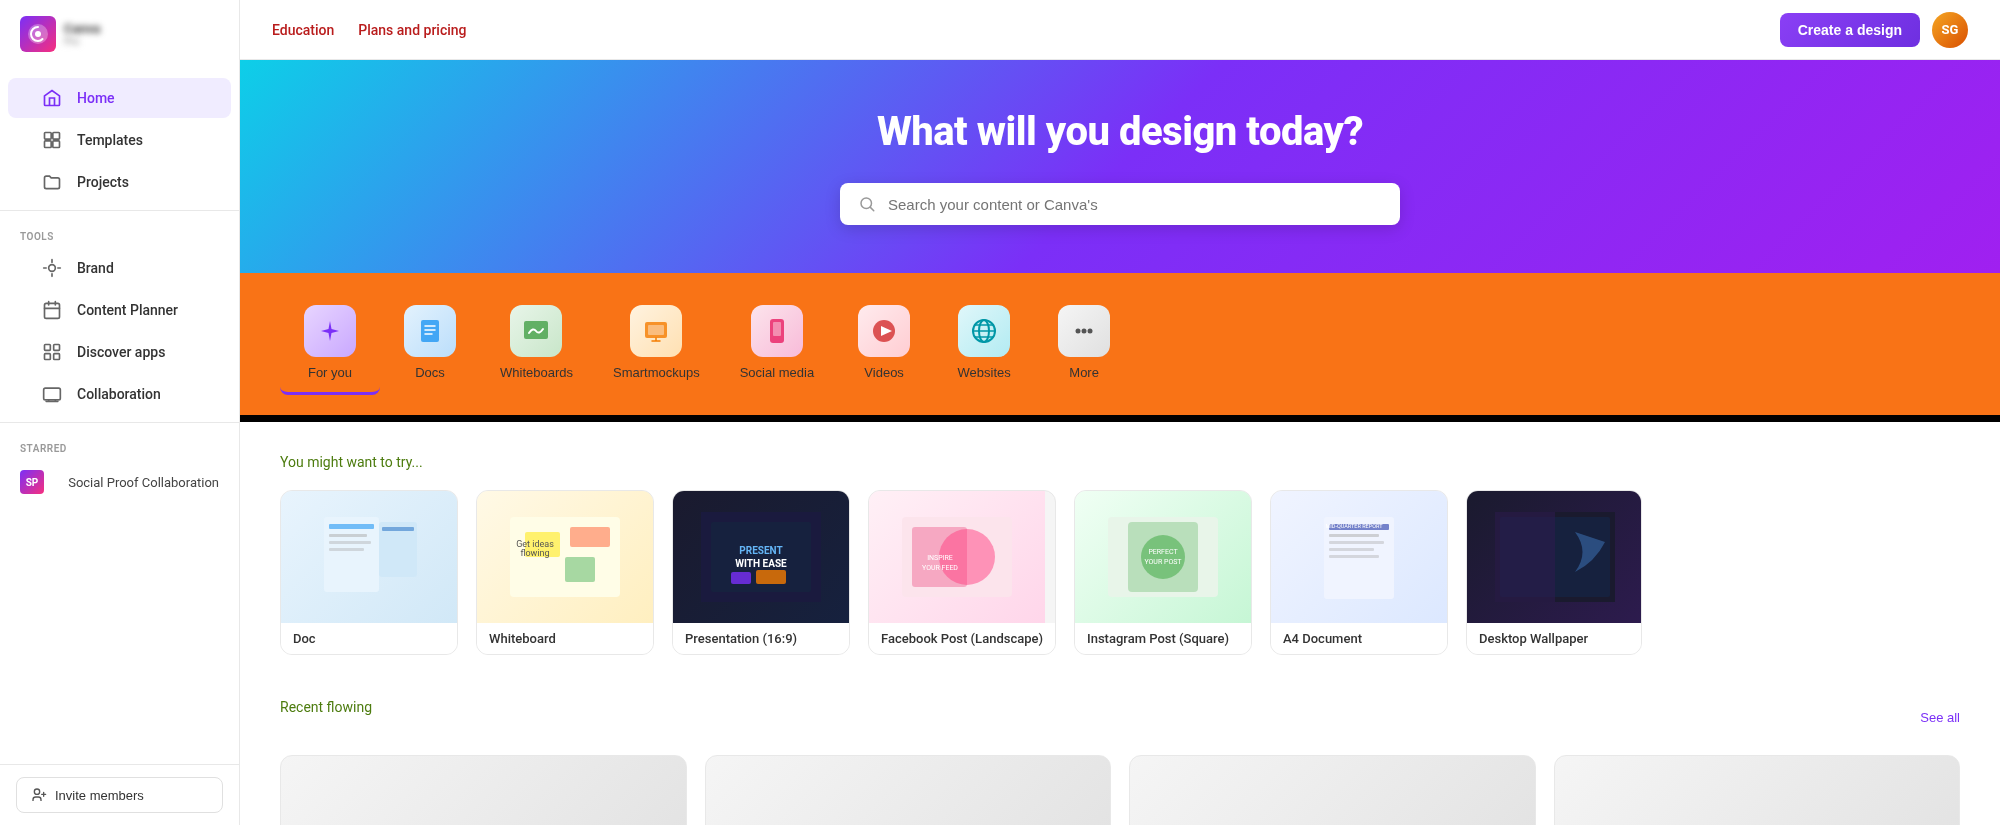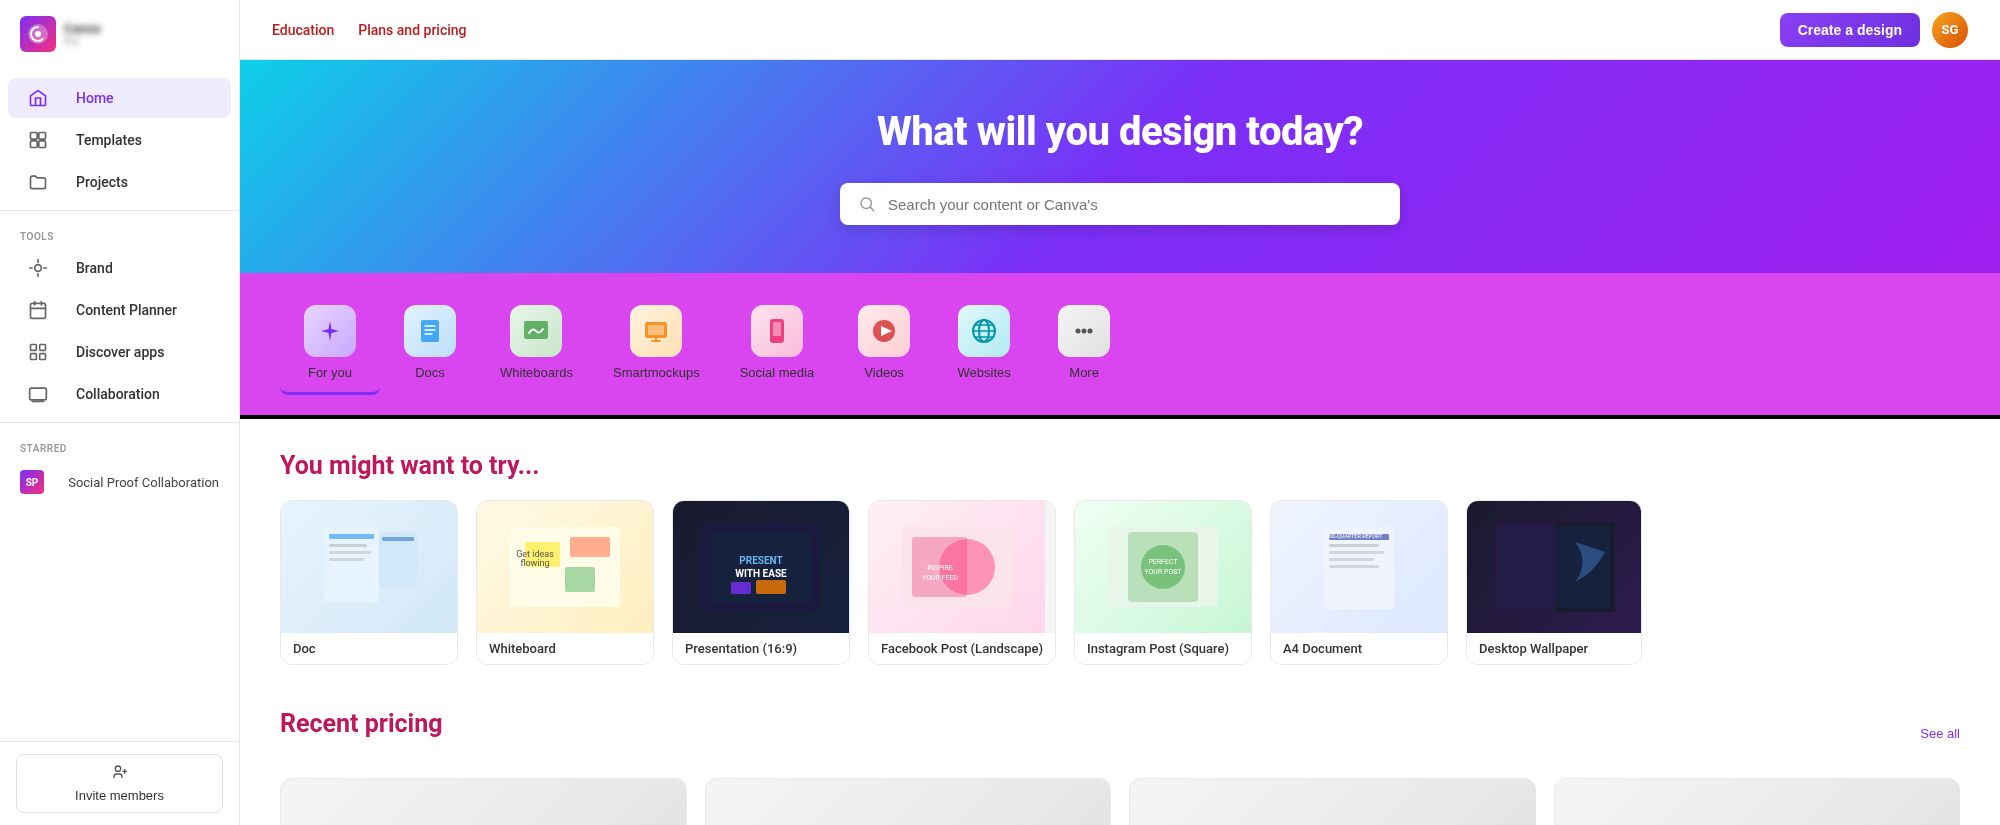--- a/index.html
+++ b/index.html
@@ -36,22 +36,22 @@
       font-size: 13px; font-weight: 700; color: #333;
       filter: blur(3px);
     }
     .logo-text-sub {
       font-size: 10px; color: #888;
       filter: blur(3px);
     }
 
     .sidebar-nav { padding: 8px 0; flex: 1; }
     .sidebar-item {
-      display: flex; align-items: center; gap: 28px;
-      padding: 10px 20px; cursor: pointer;
+      display: flex; align-items: center; gap: 15px;
+      padding: 10px 34px; cursor: pointer;
       color: #333; font-size: 14px; font-weight: 500;
       border-radius: 8px; margin: 2px 8px;
       transition: background 0.15s;
     }
     .sidebar-item.active { background: #f0ecff; color: #7b2ff7; }
     .sidebar-item svg { width: 20px; height: 20px; flex-shrink: 0; }
 
     .sidebar-section-label {
       font-size: 10px; font-weight: 600; color: #999;
       padding: 12px 20px 4px; text-transform: uppercase; letter-spacing: 0.5px;
@@ -62,21 +62,20 @@
     .sidebar-footer {
       padding: 12px 16px;
       border-top: 1px solid #e8e8e8;
     }
     .invite-btn {
       display: flex; align-items: center; gap: 8px;
       padding: 9px 14px; border-radius: 8px;
       background: #fff; border: 1px solid #e0e0e0;
       cursor: pointer; font-size: 13px; color: #333; font-weight: 500;
       width: 100%;
-      flex-direction: column;
     }
 
     .starred-section { padding: 4px 0; }
     .starred-item {
       display: flex; align-items: center; gap: 10px;
       padding: 8px 20px; cursor: pointer; font-size: 13px; color: #444; justify-content: space-between;
     }
     .star-avatar {
       width: 24px; height: 24px; border-radius: 4px;
       background: linear-gradient(135deg, #7b2ff7, #f72f7e);
@@ -143,22 +142,22 @@
     }
     #search-bar input {
       border: none; outline: none; font-size: 15px;
       color: #333; flex: 1; background: transparent;
     }
 
     
     #quick-types {
       display: flex; gap: 0; overflow-x: auto;
       padding: 20px 40px;
-      background: #d946ef;
-      border-bottom: 4px solid #000000;
+      background: #f97316;
+      border-bottom: 7px solid #000000;
       flex-shrink: 0;
     }
     .quick-type-btn {
       display: flex; flex-direction: column; align-items: center;
       gap: 8px; padding: 12px 20px; cursor: pointer;
       border-radius: 8px; border: none; background: transparent;
       min-width: 100px;
     }
     .quick-type-btn.active {
       border-bottom: 3px solid #7b2ff7;
@@ -171,21 +170,21 @@
     .quick-type-label {
       font-size: 13px; font-weight: 500; color: #333;
     }
 
     
     #content {
       padding: 32px 40px;
       flex: 1;
     }
     .section-title {
-      font-size: 25px; font-weight: 700; color: #be185d;
+      font-size: 14px; font-weight: 400; color: #4d7c0f;
       margin-bottom: 20px;
     }
     .cards-row {
       display: flex; gap: 18px; overflow-x: auto;
       padding-bottom: 8px;
     }
     .card {
       flex-shrink: 0;
       border-radius: 12px;
       overflow: hidden;
@@ -528,21 +527,21 @@
             <rect x="0" y="0" width="60" height="90" fill="#2d1b4e" opacity="0.6"></rect>
             <path d="M80 20 Q95 40 80 60 Q100 50 110 30 Z" fill="#4a90e2" opacity="0.4"></path>
           </svg>
         </div>
         <div class="card-label">Desktop Wallpaper</div>
       </div>
     </div>
 
     <div style="margin-top:36px;">
       <div class="section-header">
-        <div class="section-title">Recent pricing</div>
+        <div class="section-title">Recent flowing</div>
         <button class="see-all-btn">See all</button>
       </div>
       <div class="recent-cards-row">
         <div class="recent-card" style="background: linear-gradient(135deg, #f5f5f5, #e0e0e0);"></div>
         <div class="recent-card" style="background: linear-gradient(135deg, #f5f5f5, #e0e0e0);"></div>
         <div class="recent-card" style="background: linear-gradient(135deg, #f5f5f5, #e0e0e0);"></div>
         <div class="recent-card" style="background: linear-gradient(135deg, #f5f5f5, #e0e0e0);"></div>
       </div>
     </div>
   </div>

